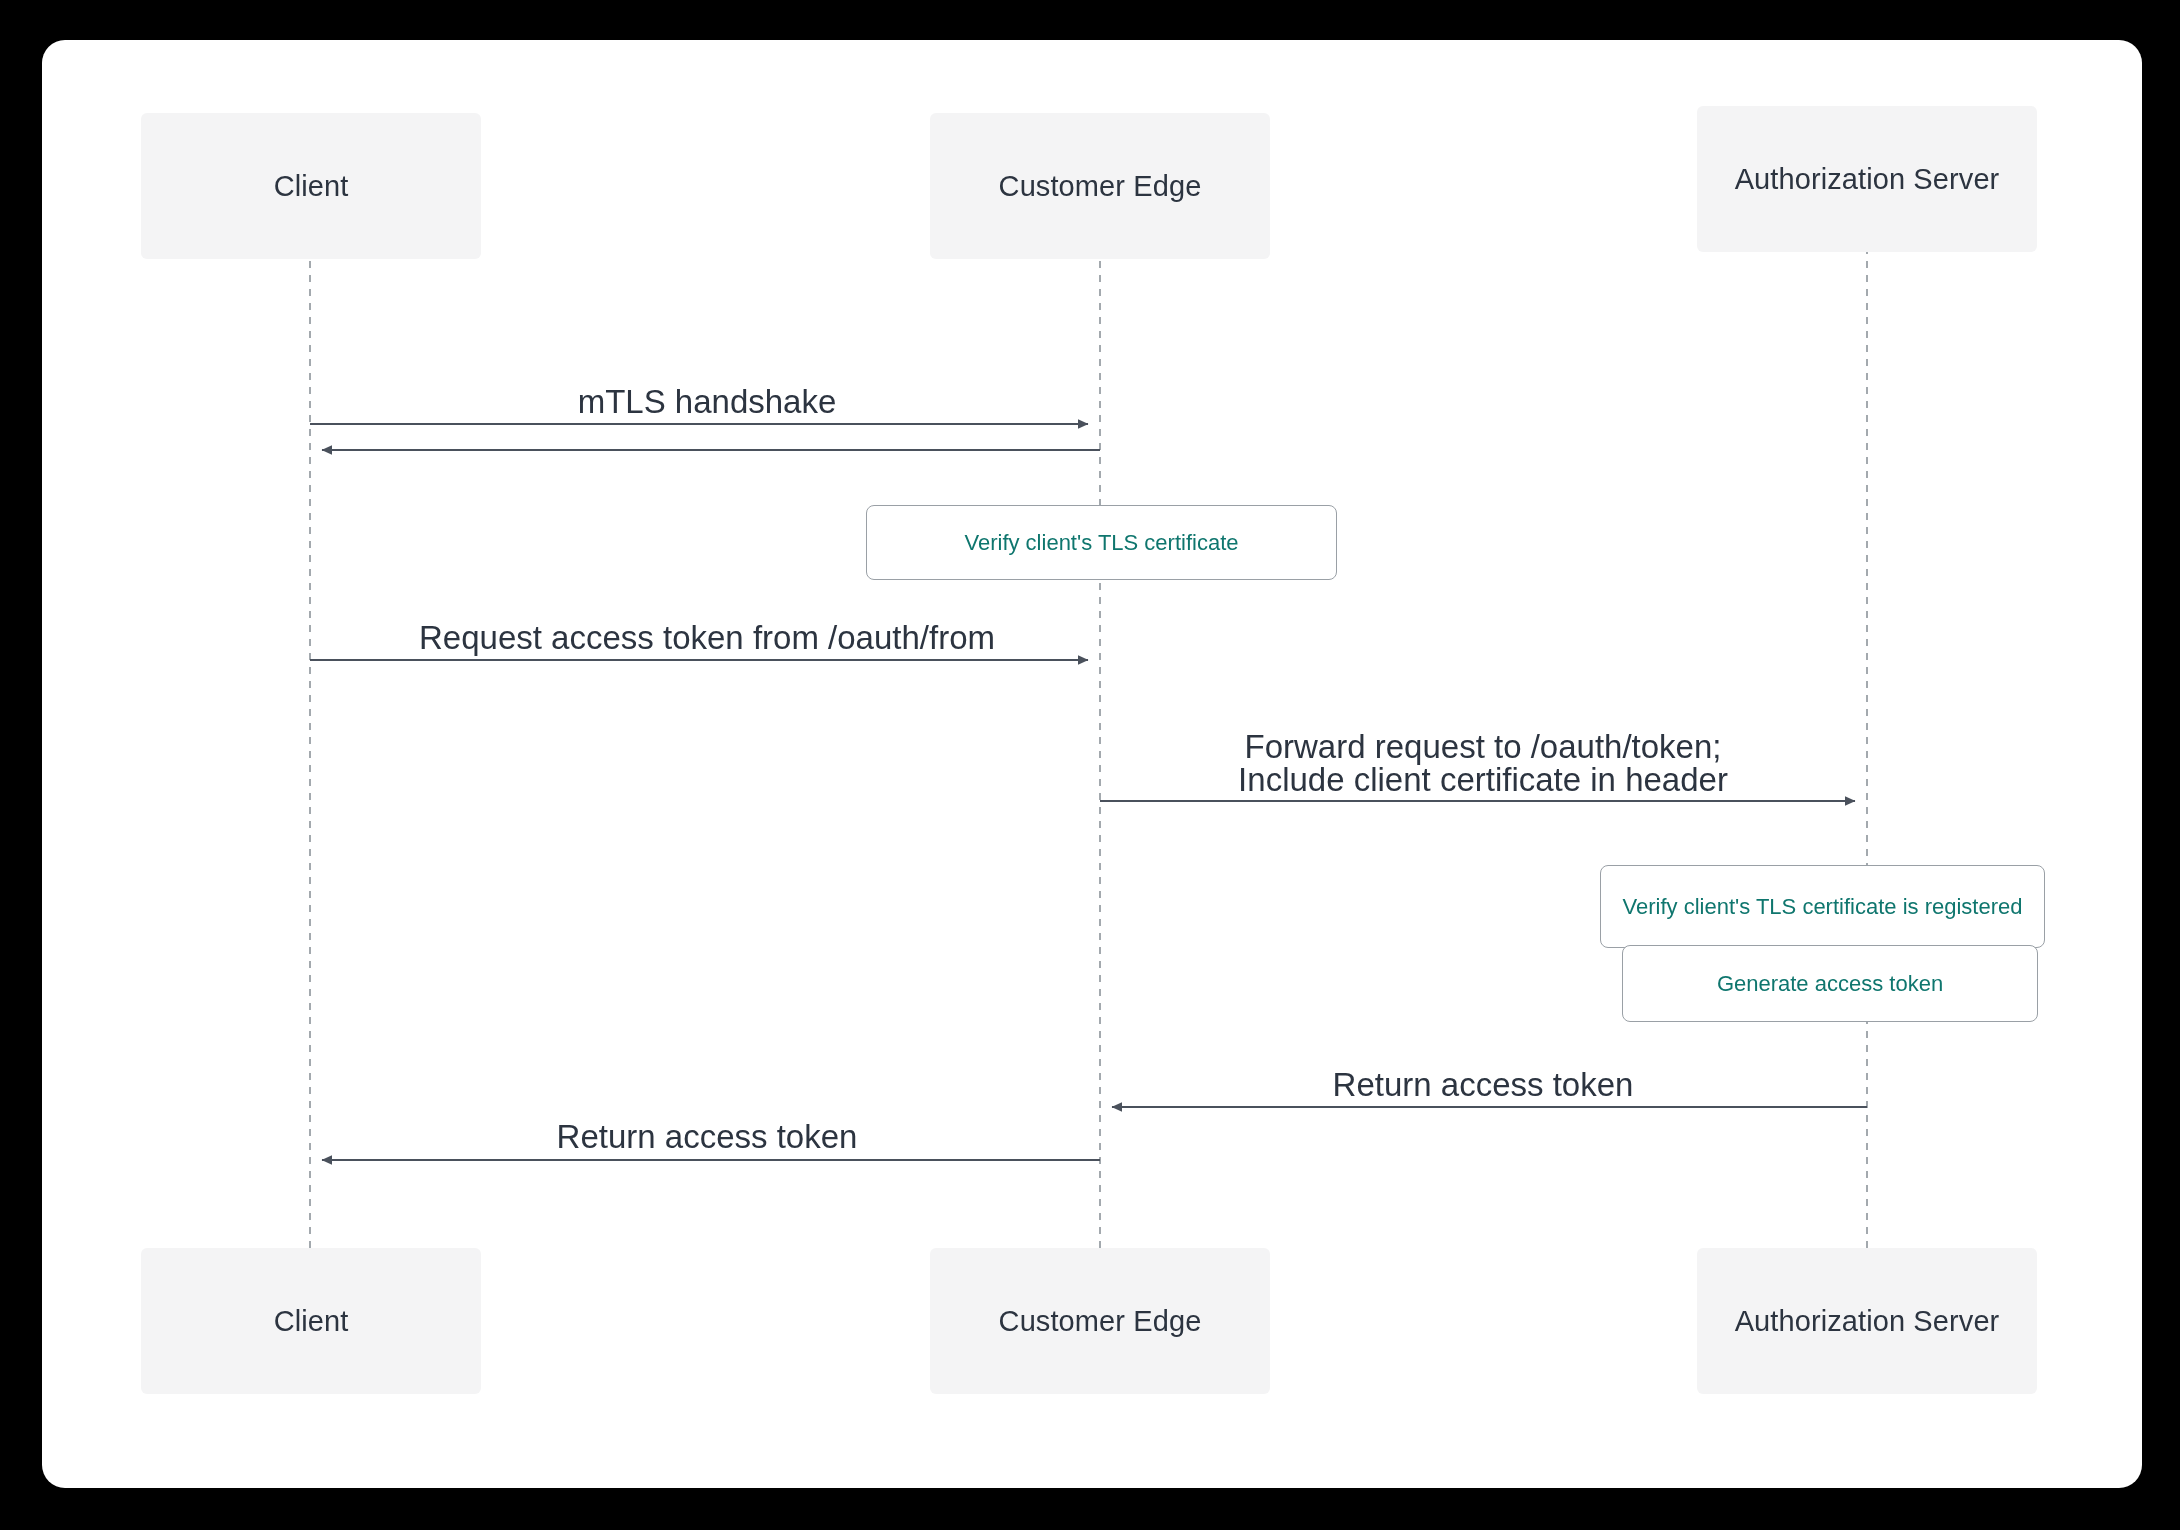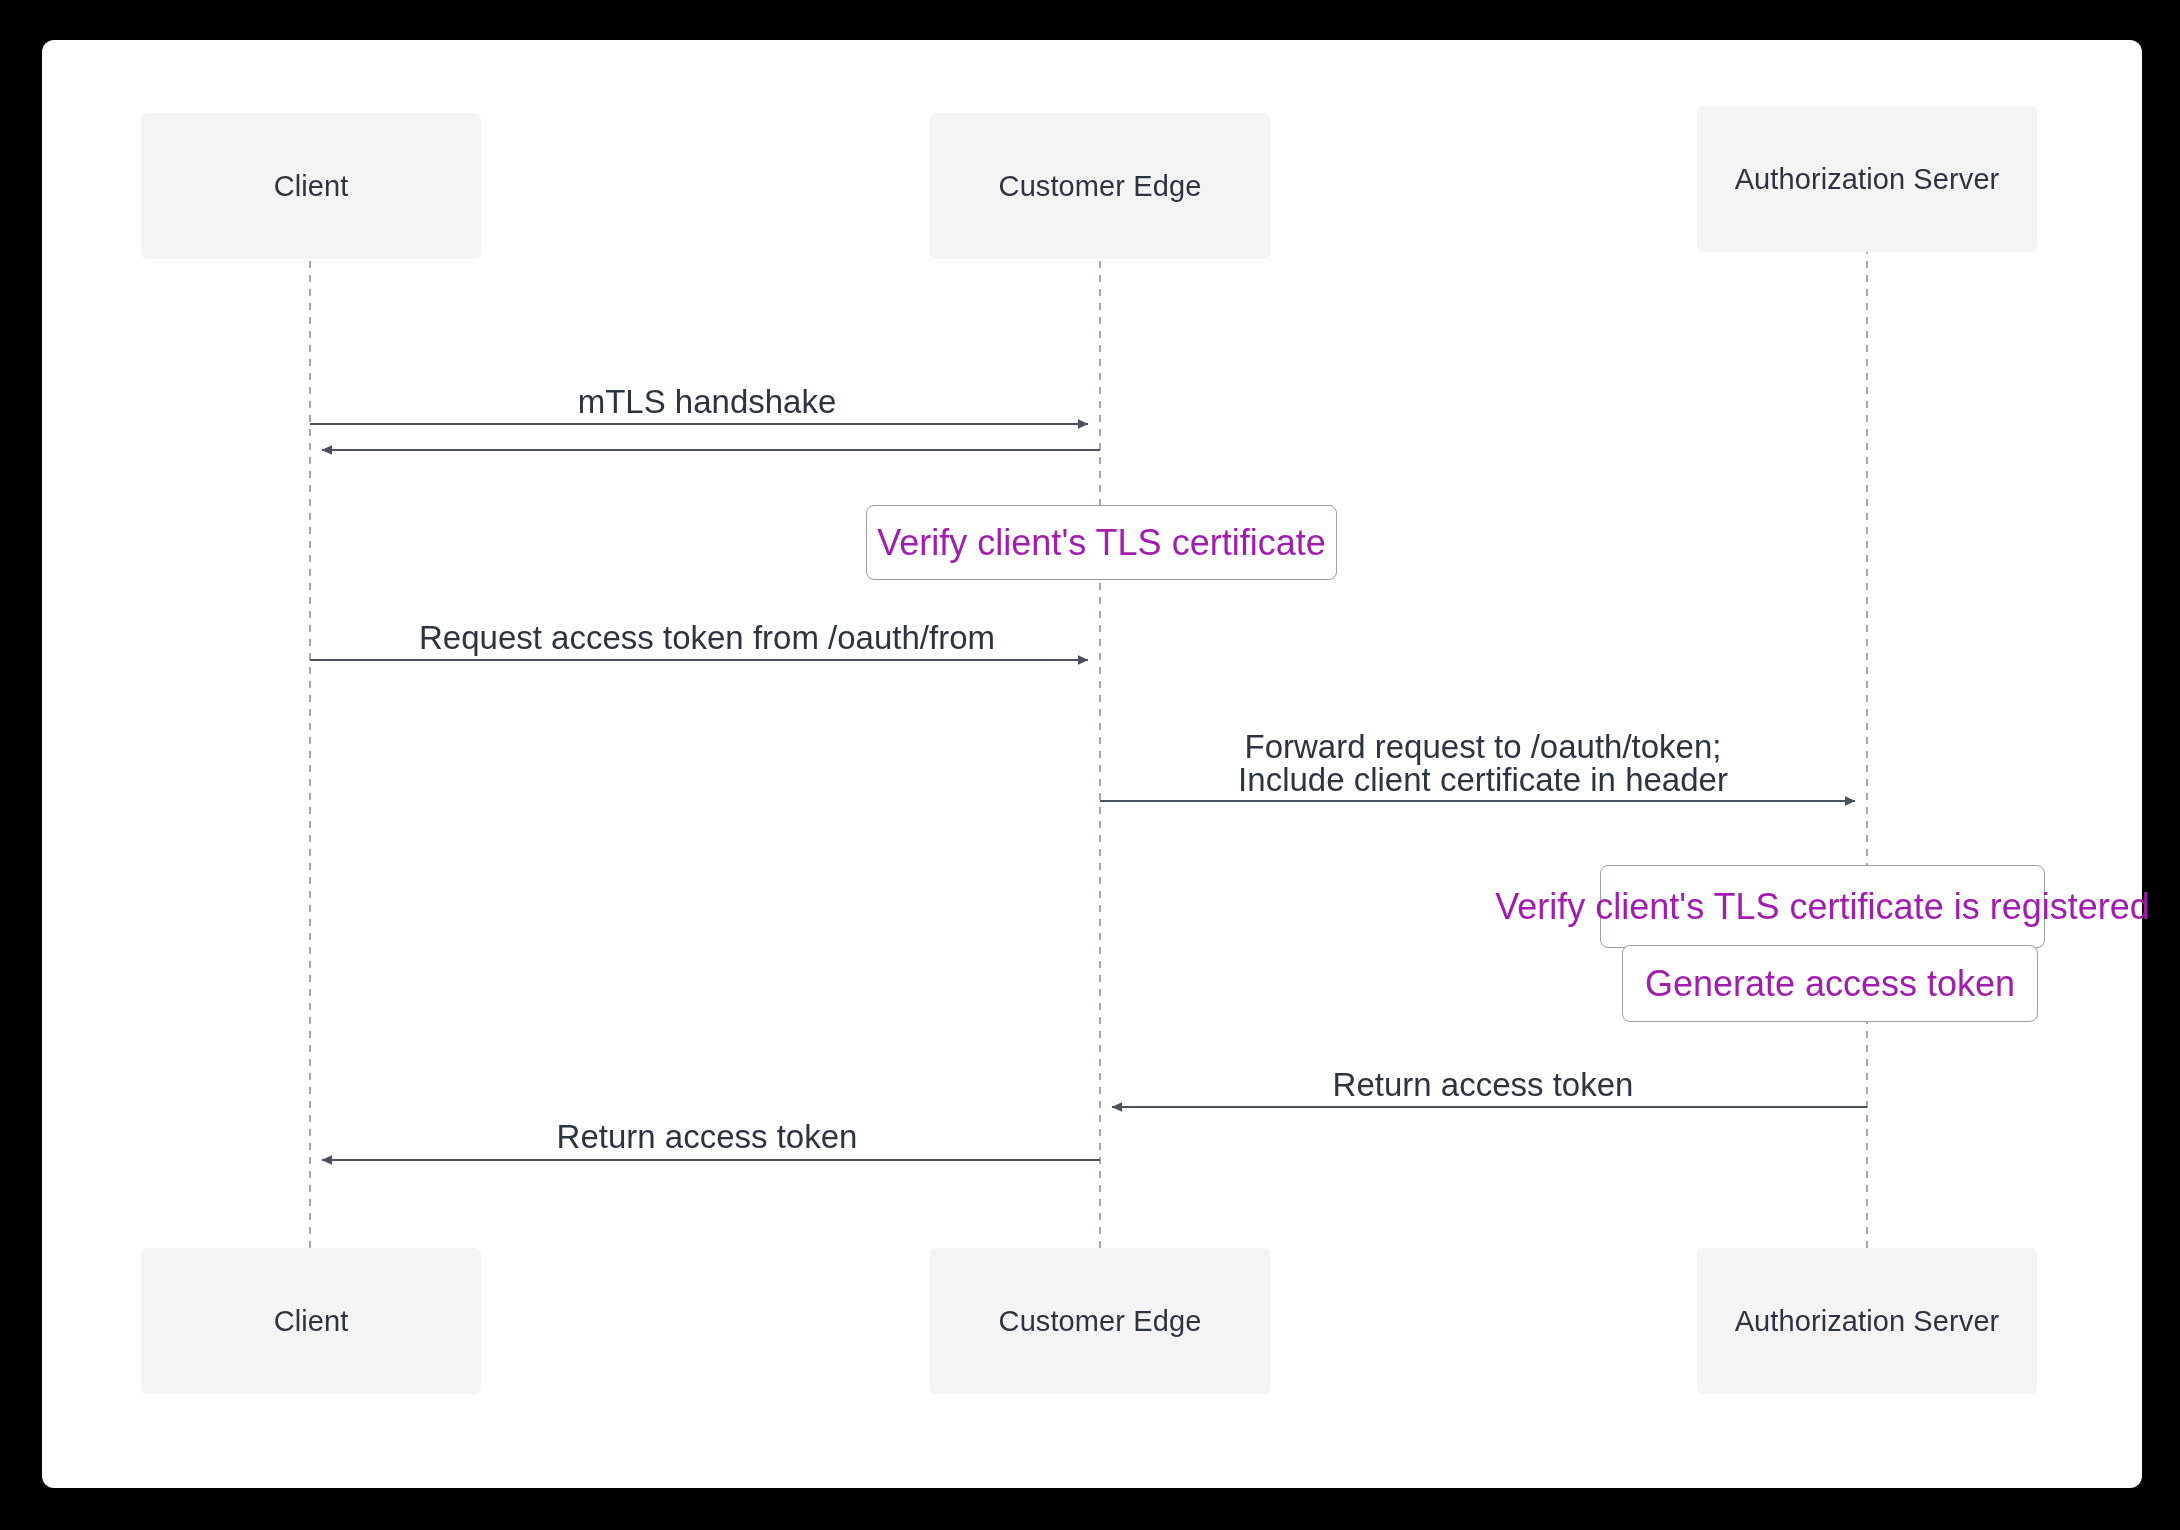--- a/index.html
+++ b/index.html
@@ -19,21 +19,21 @@
     height: 1530px;
     background: #000000;
   }
   #panel {
     position: absolute;
     left: 42px;
     top: 40px;
     width: 2100px;
     height: 1448px;
     background: #ffffff;
-    border-radius: 12px;
+    border-radius: 23px;
   }
   #diagram {
     position: absolute;
     left: 0;
     top: 0;
     width: 2100px;
     height: 1448px;
   }
   .svg-layer {
     position: absolute;
@@ -65,22 +65,22 @@
     position: absolute;
     background: #ffffff;
     border: 1.6px solid #9aa0a6;
     border-radius: 8px;
     display: flex;
     align-items: center;
     justify-content: center;
     box-sizing: border-box;
   }
   .note-label {
-    font-size: 36px;
-    color: #a21caf;
+    font-size: 22px;
+    color: #0f766e;
     font-family: "Liberation Sans", sans-serif;
     white-space: nowrap;
   }
   
   .msg-label {
     position: absolute;
     font-size: 33px;
     color: #2c3440;
     font-family: "Liberation Sans", sans-serif;
     white-space: nowrap;

